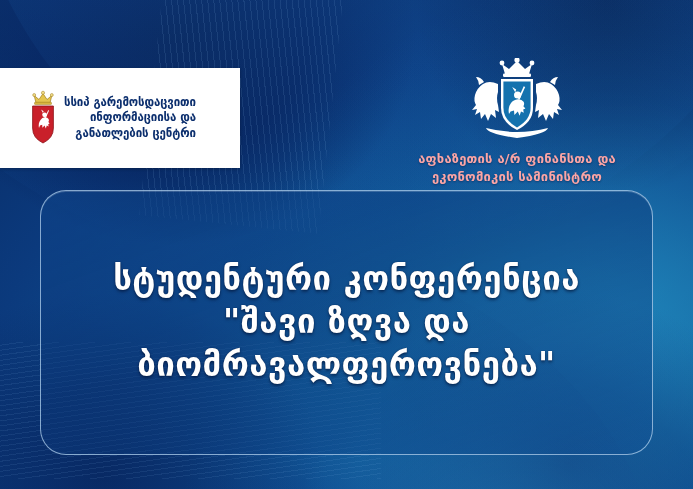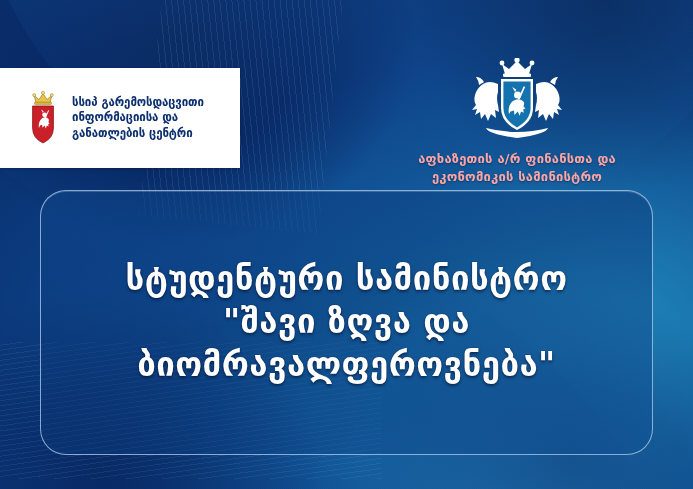--- a/index.html
+++ b/index.html
@@ -99,22 +99,22 @@
 
   
   .logo-box {
     position:absolute;
     left:0; top:68px;
     width:240px; height:100px;
     background:#ffffff;
     display:flex;
     align-items:center;
     padding:5px 6px 5px 30px;
-    gap:8px;
     box-shadow:0 1px 3px rgba(0,0,0,0.25);
+    text-align:right;
   }
   .coa-small { width:34px; height:56px; flex:0 0 34px; }
   .logo-text {
     font-family:"DejaVu Sans", sans-serif;
     font-size:11.5px;
     font-weight:bold;
     line-height:1.32;
     color:#0c2f6e;
     letter-spacing:-0.1px;
     white-space:pre-line;
@@ -249,18 +249,18 @@
         <circle cx="59.6" cy="37" r="3.6"></circle>
         <path d="M57.2 34.2 L54.2 29 L58.2 31.6 Z"></path>
         <rect x="62.8" y="28" width="1.6" height="14" transform="rotate(24 63.6 35)"></rect>
       </g>
     </svg>
     <div class="ministry-text">აფხაზეთის ა/რ ფინანსთა და
 ეკონომიკის სამინისტრო</div>
   </div>
 
   <div class="panel">
-    <div class="title">სტუდენტური სამინისტრო
+    <div class="title">სტუდენტური კონფერენცია
 "შავი ზღვა და
 ბიომრავალფეროვნება"</div>
   </div>
 
 </div>
 
 </body></html>

